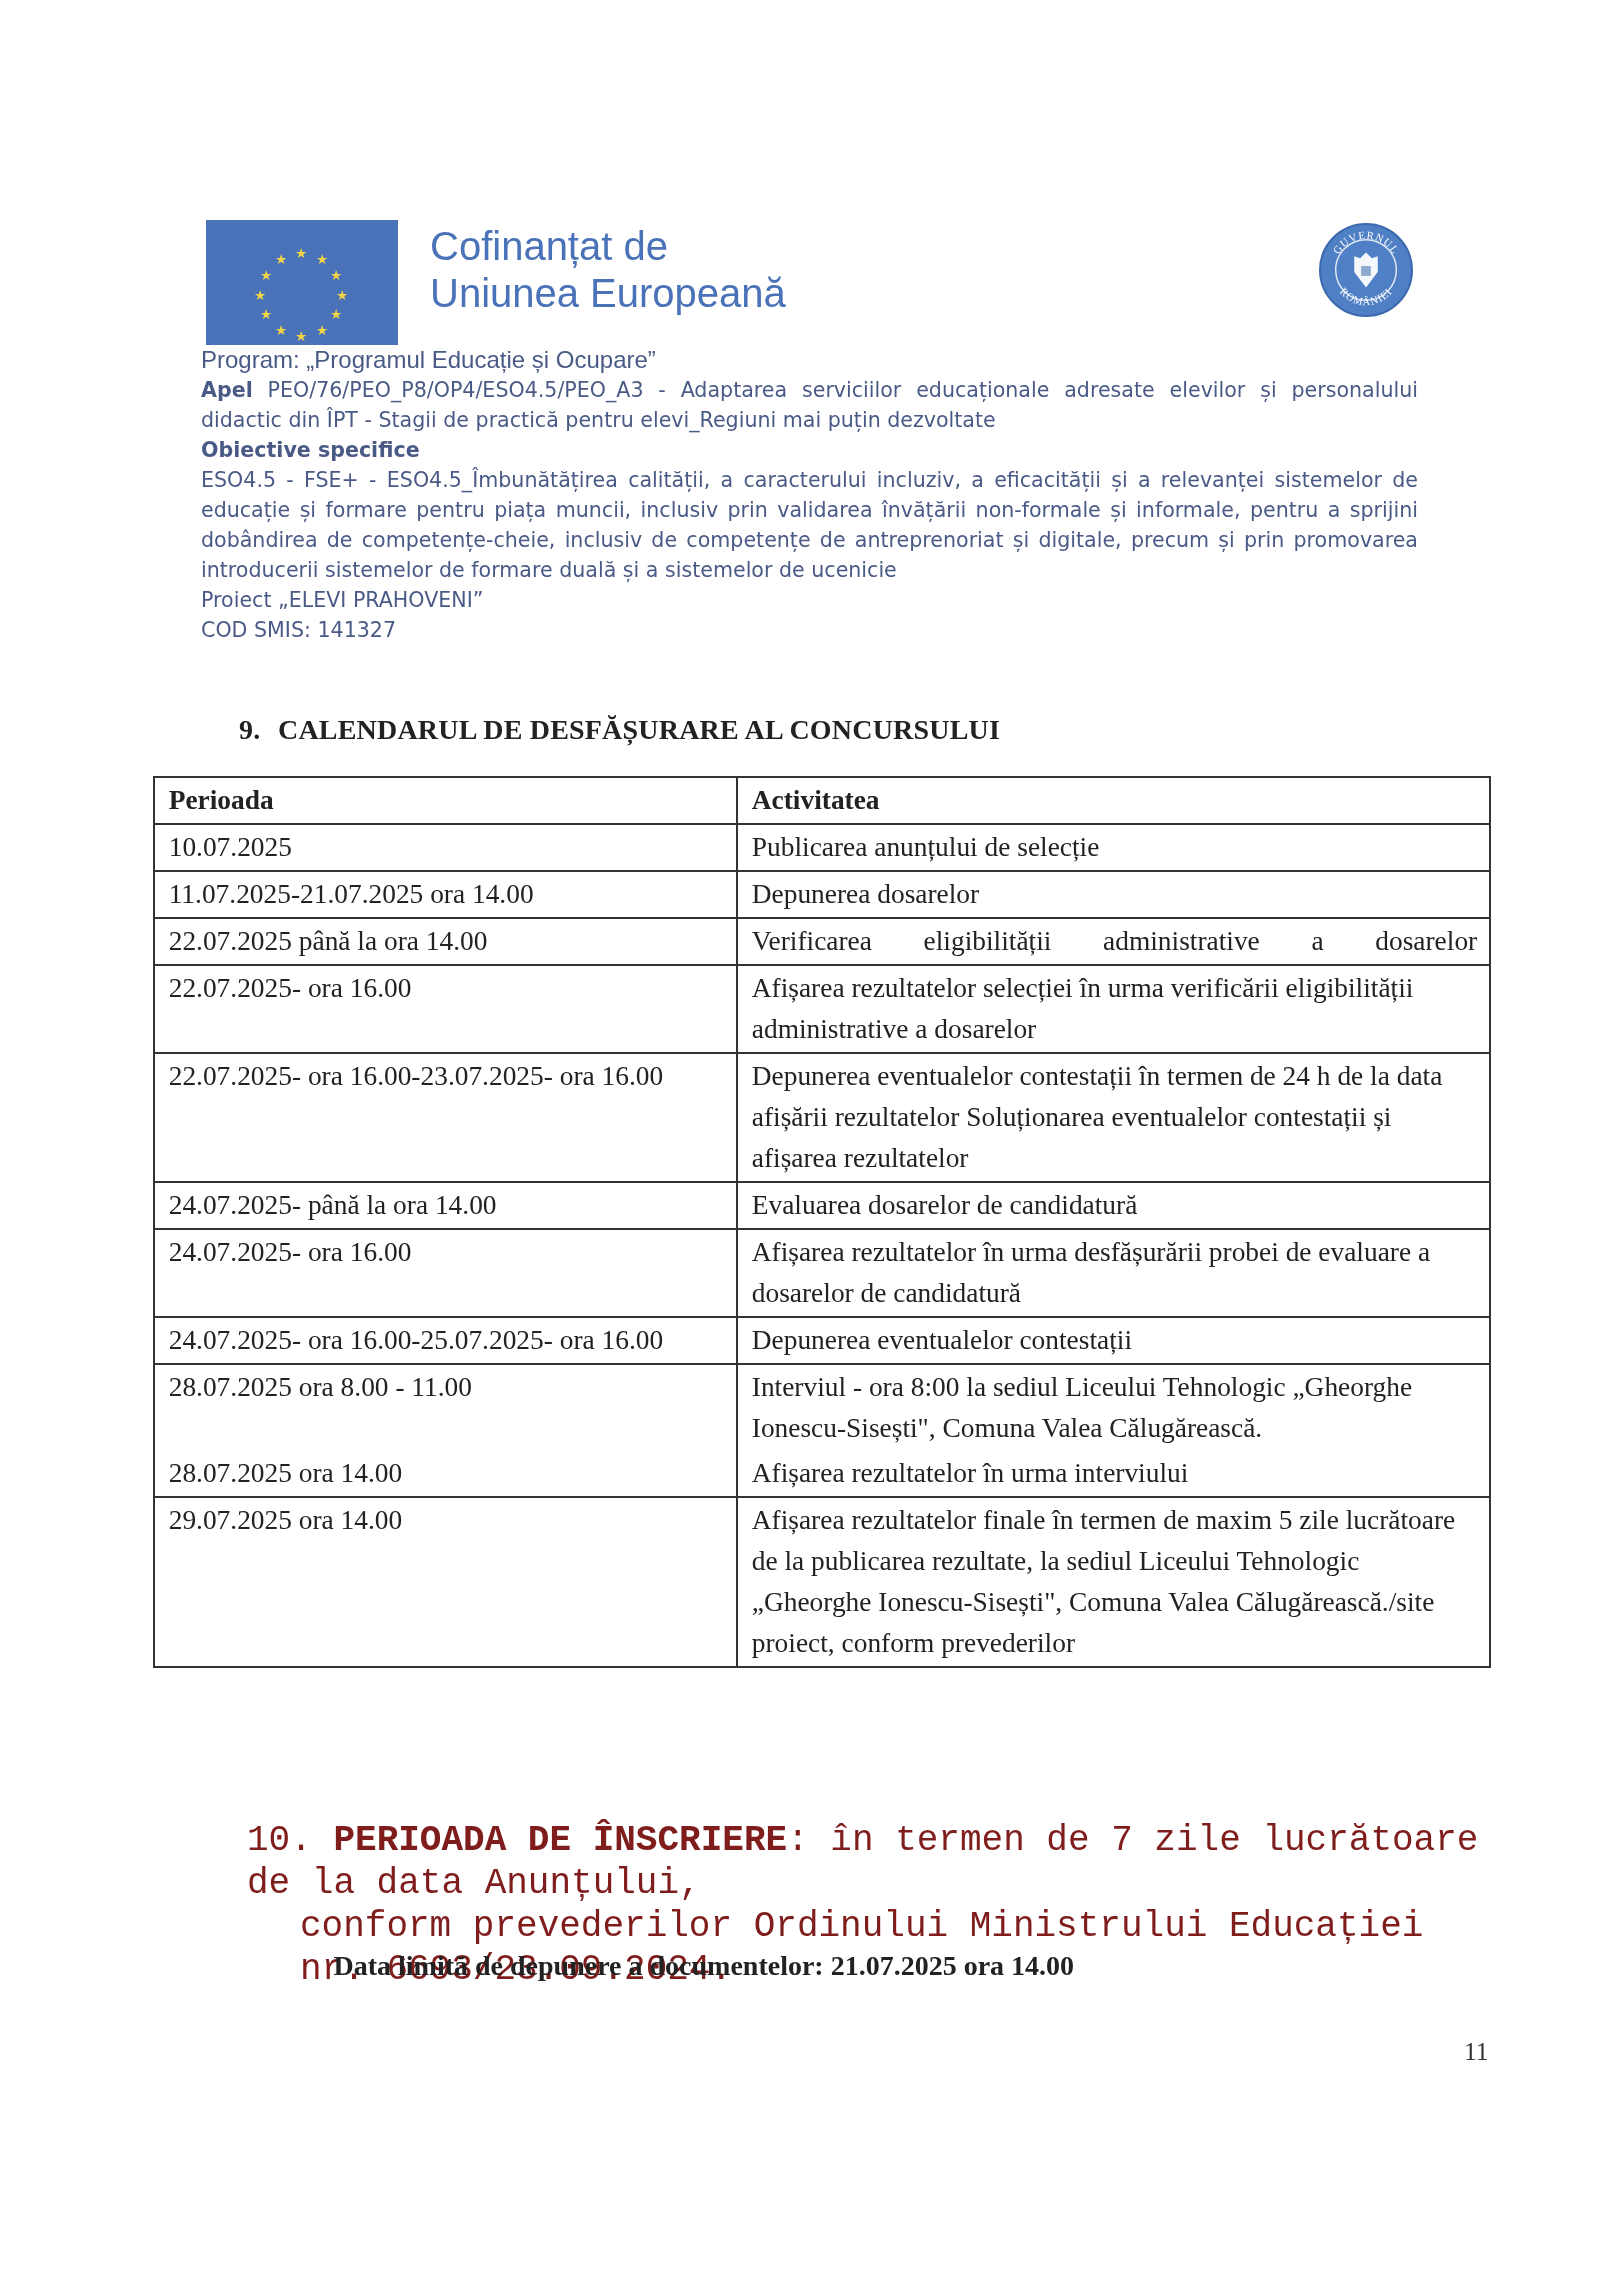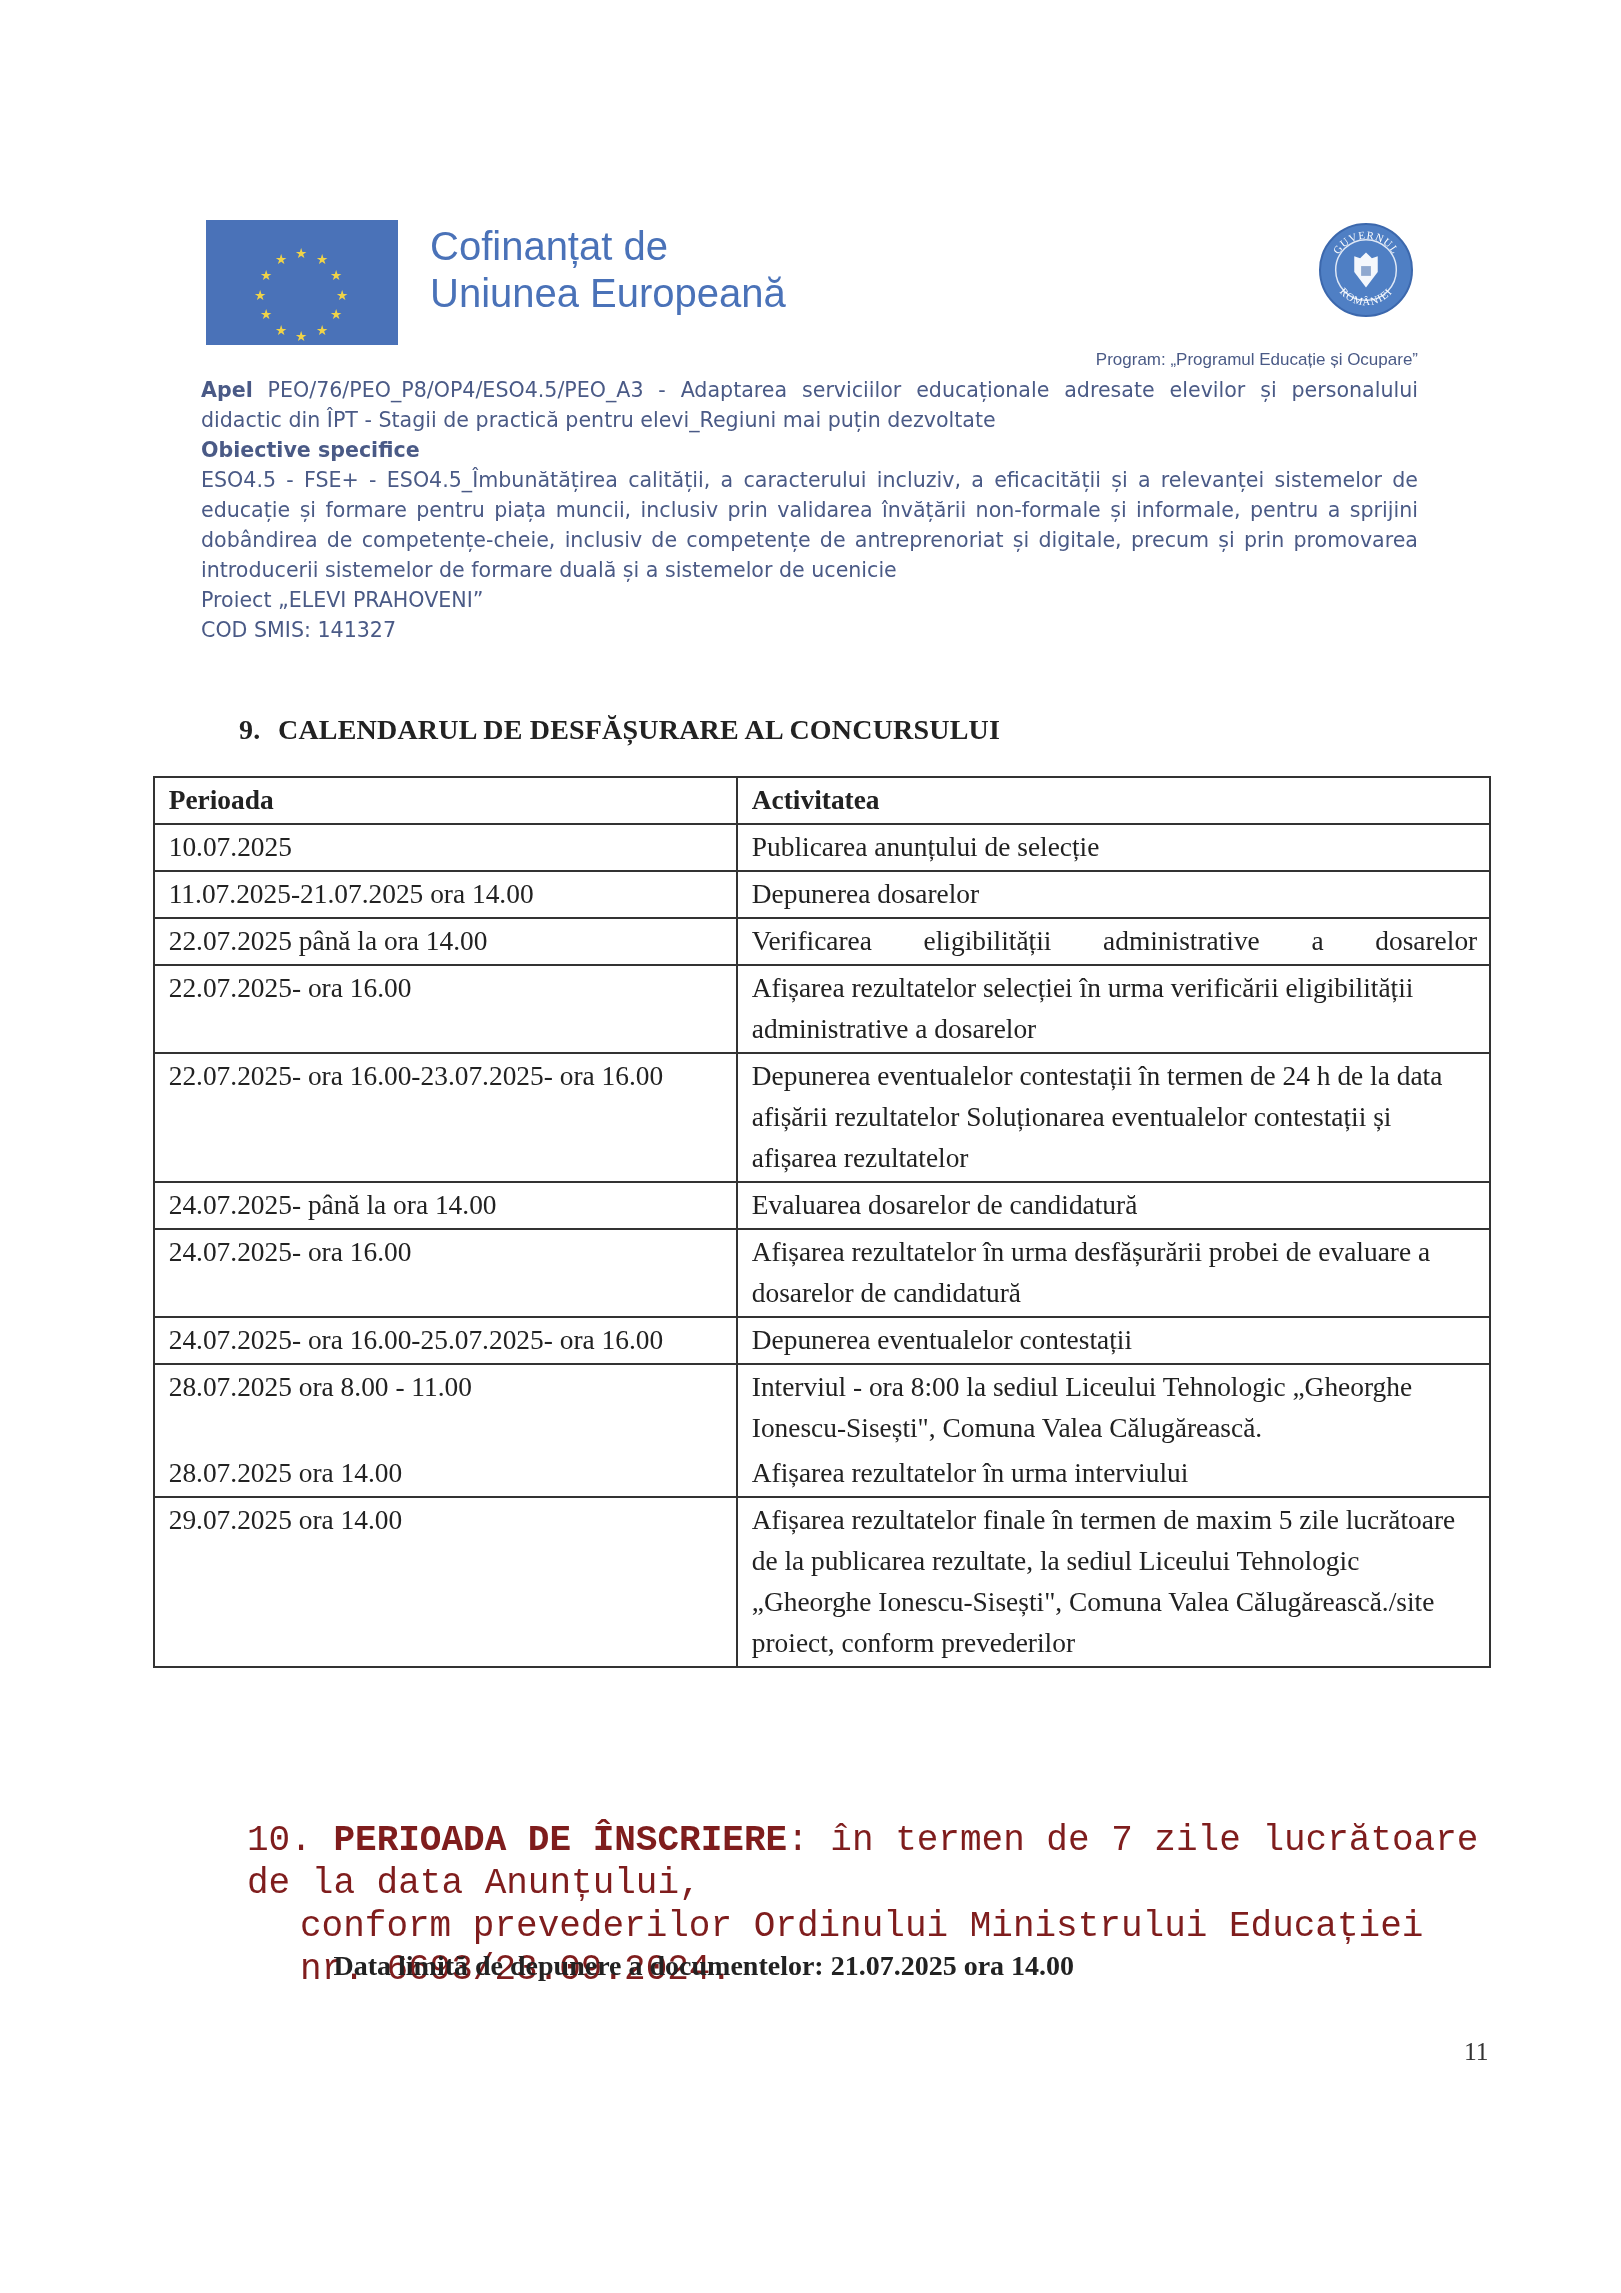--- a/index.html
+++ b/index.html
@@ -7,21 +7,21 @@
     .abs { position: absolute; }
 
     
     .eu-flag { left: 206px; top: 220px; width: 192px; height: 125px; background: #4a72b8; }
     .eu-flag .star { position: absolute; color: #f0d348; font-size: 13.7px; line-height: 13.7px; font-family: "DejaVu Sans", sans-serif; }
     .cofin { left: 421px; top: 223px; color: #4a72b8; font-family: "Liberation Sans", sans-serif; font-size: 40px; line-height: 47px; margin-left: 9px; }
     .gov-seal { left: 1319px; top: 223px; width: 94px; height: 94px; border-radius: 50%; background: #4f7fc4; border: 2px solid #3c68ad; box-sizing: border-box; }
     .gov-seal svg { position: absolute; left: 0; top: 0; }
 
     .hdr { left: 201px; width: 1217px; color: #4a5a86; font-family: "DejaVu Sans", sans-serif; font-size: 20.6px; line-height: 30px; }
-    .hdr .narrow { font-family: "Liberation Sans", sans-serif; font-size: 17px; text-align: right; }
+    .hdr .narrow { font-family: "Liberation Sans", sans-serif; font-size: 24px; }
     .hdr .b { font-weight: bold; }
     .justify { text-align: justify; text-align-last: left; }
 
     
     .sec-title { left: 239px; top: 714px; font-family: "Liberation Serif", serif; font-weight: bold; font-size: 28px; color: #222; letter-spacing: 0.2px; }
     .sec-title .num { margin-right: 17.6px; }
 
     table.cal { position: absolute; left: 153px; top: 776px; width: 1338px; border-collapse: collapse; font-family: "Liberation Serif", serif; font-size: 27.4px; color: #222; padding-left: 28px; }
     table.cal td, table.cal th { border: 2px solid #333; vertical-align: top; text-align: left; padding: 2px 11.8px 2px 13.7px; line-height: 41px; }
     table.cal th { font-weight: bold; }

